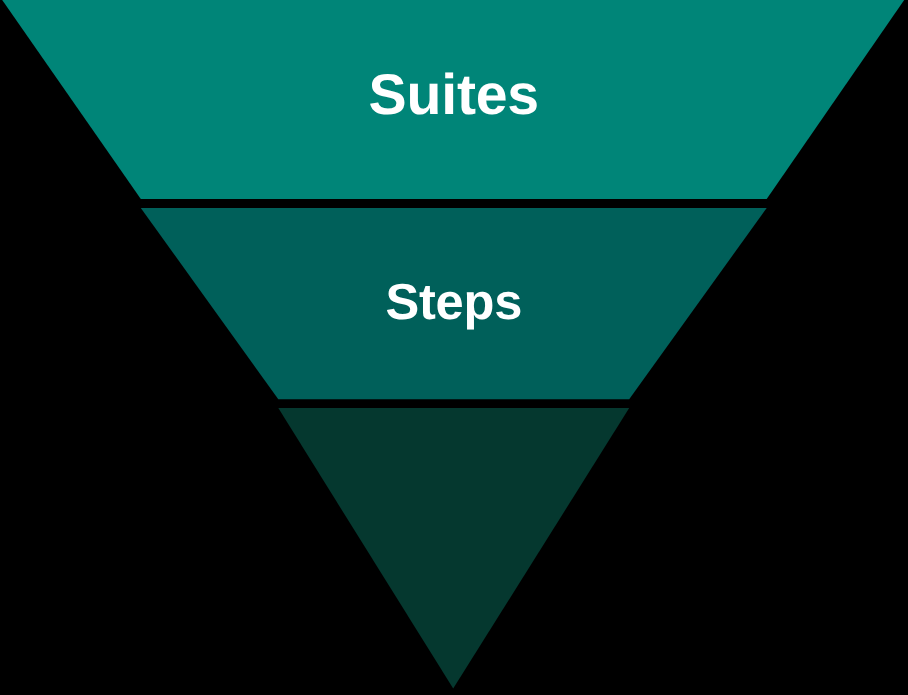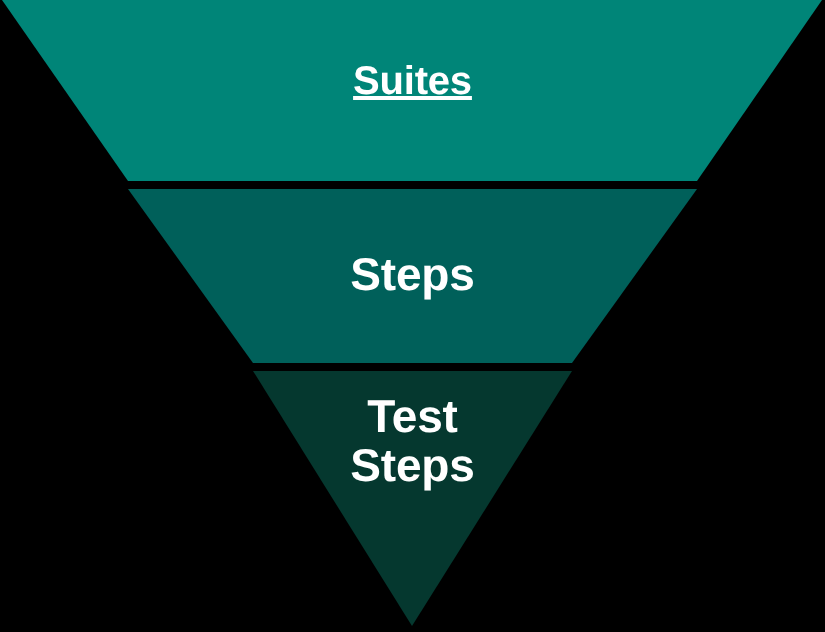--- a/index.html
+++ b/index.html
@@ -36,22 +36,21 @@
     font-family: "Liberation Sans", sans-serif;
     font-weight: bold;
     line-height: 1.06;
     letter-spacing: -0.2px;
     white-space: pre-line;
     pointer-events: none;
     text-rendering: geometricPrecision;
   }
   #label-suites {
     top: 60px;
-    font-size: 40px;
-    text-decoration: underline;
+    font-size: 52px;
   }
   #label-tests {
     top: 250px;
     font-size: 46px;
   }
   #label-test-steps {
     top: 392px;
     font-size: 46px;
   }
 </style>
@@ -67,16 +66,14 @@
 
     <polygon fill="#00605a" points="128,189 697,189 572,363 253,363"></polygon>
 
     <polygon fill="#05382f" points="253,371 572,371 412,626"></polygon>
   </svg>
 
   <div class="funnel-label" id="label-suites">Suites</div>
 
   <div class="funnel-label" id="label-tests">Steps</div>
 
-  <div class="funnel-label" id="label-test-steps">Test
-Steps</div>
 
 </div>
 
 </body></html>

